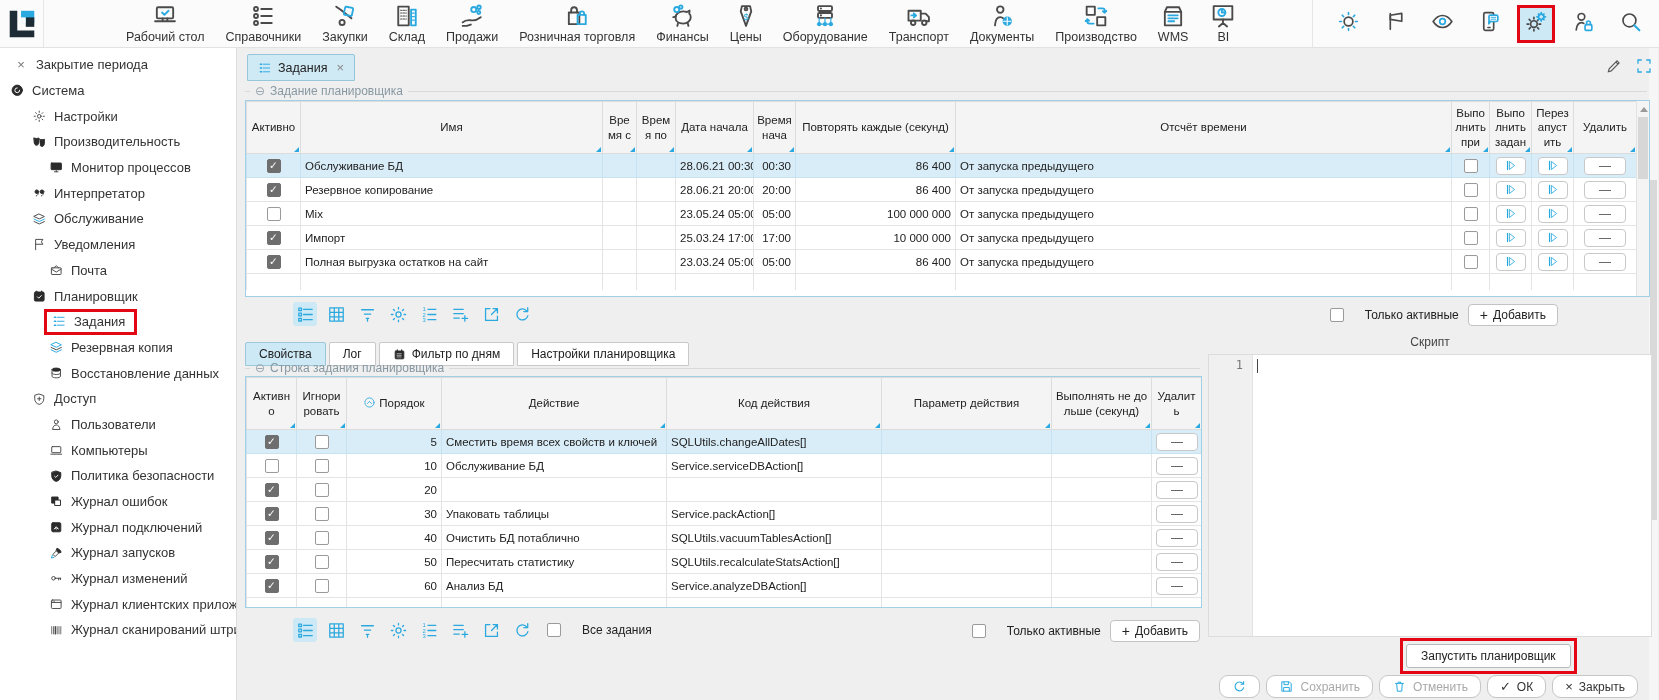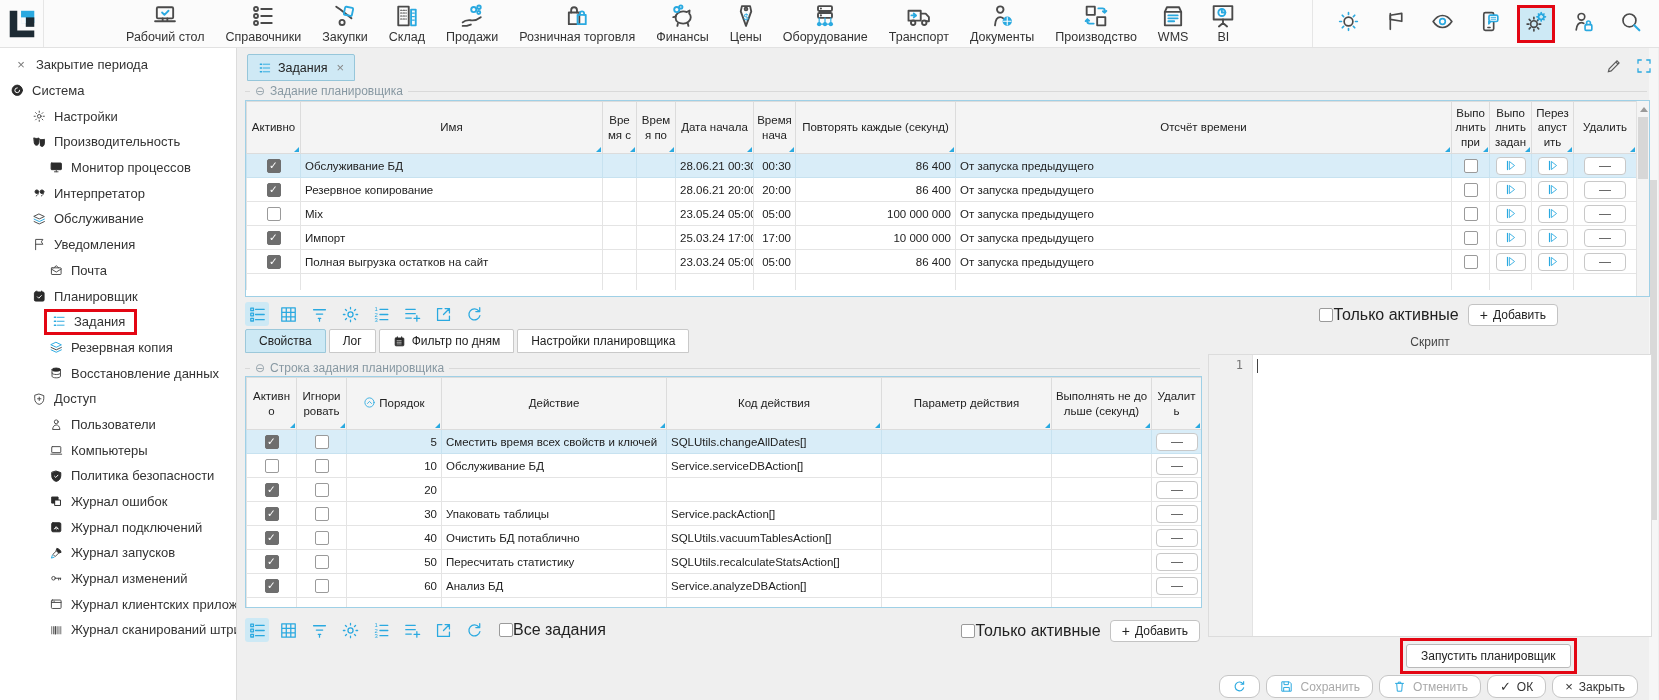--- a/index.html
+++ b/index.html
@@ -66,33 +66,33 @@
   .mini-btn{display:inline-flex;align-items:center;justify-content:center;background:#fff;border:1px solid #c8c8c8;
       border-radius:4px;height:18px;cursor:pointer;vertical-align:middle;}
   .mini-btn.play{width:30px;} .mini-btn.play svg{width:13px;height:13px;}
   .mini-btn.del{width:42px;color:#555;font-size:12px;line-height:1;}
   .sort-ic svg{width:13px;height:13px;vertical-align:-2px;margin-right:3px;}
   .vscroll{position:absolute;top:0;right:0;width:13px;bottom:0;background:#f4f4f4;border-left:1px solid #e2e2e2;cursor:pointer;}
   .varrow{position:absolute;top:6px;left:3px;width:0;height:0;border-left:4px solid transparent;
       border-right:4px solid transparent;border-bottom:5px solid #9a9a9a;}
   .vthumb{position:absolute;top:16px;left:1px;right:1px;height:62px;background:#d7d7d7;}
   
-  .toolbar{position:absolute;display:flex;gap:7px;align-items:center;}
+  .toolbar{position:absolute;display:flex;gap:7px;align-items:center;margin-left:48px;}
   #toolbar1{top:254px;left:8px;} #toolbar2{top:570px;left:8px;}
   .tb-btn{width:24px;height:24px;display:flex;align-items:center;justify-content:center;border-radius:3px;cursor:pointer;}
   .tb-btn svg{width:19px;height:19px;}
   .tb-btn.sel{background:#cde9f5;}
-  .cb-label{display:flex;align-items:center;gap:0;font-size:16px;color:#222;cursor:pointer;white-space:nowrap;}
+  .cb-label{display:flex;align-items:flex-start;gap:21px;font-size:12px;color:#222;cursor:pointer;white-space:nowrap;}
   .t1-right{position:absolute;top:256px;right:101px;display:flex;align-items:center;gap:9px;}
   .t2-right{position:absolute;top:572px;right:459px;display:flex;align-items:center;gap:9px;}
   .add-btn{height:22px;padding:0 11px;background:#fff;border:1px solid #c3c3c3;border-radius:4px;font-size:12px;
       display:flex;align-items:center;gap:5px;cursor:pointer;color:#222;}
   .add-plus{font-size:14px;margin-top:-1px;}
   
-  .detail-tabs{position:absolute;top:281px;left:8px;display:flex;gap:3px;}
+  .detail-tabs{position:absolute;top:294px;left:8px;display:flex;gap:3px;}
   .d-tab{height:24px;display:flex;align-items:center;gap:6px;padding:0 13px;background:#fff;border:1px solid #c9c9c9;
       border-radius:2px 2px 0 0;font-size:12px;color:#222;cursor:pointer;white-space:nowrap;}
   .d-tab.active{background:#cde9f5;border-color:#9cc8da;}
   .d-tab .icn svg{width:13px;height:13px;display:block;}
   
   .script-panel{position:absolute;top:287px;left:971px;width:444px;height:302px;}
   .script-title{text-align:center;font-size:12px;color:#444;height:19px;}
   .script-editor{position:absolute;top:19px;left:0;right:0;bottom:0;background:#fff;border:1px solid #dcdcdc;cursor:text;}
   .gutter{position:absolute;left:0;top:0;bottom:0;width:44px;background:#f0f0f0;border-right:1px solid #e3e3e3;
       font-family:"DejaVu Sans Mono","Liberation Mono",monospace;font-size:12px;color:#777;

